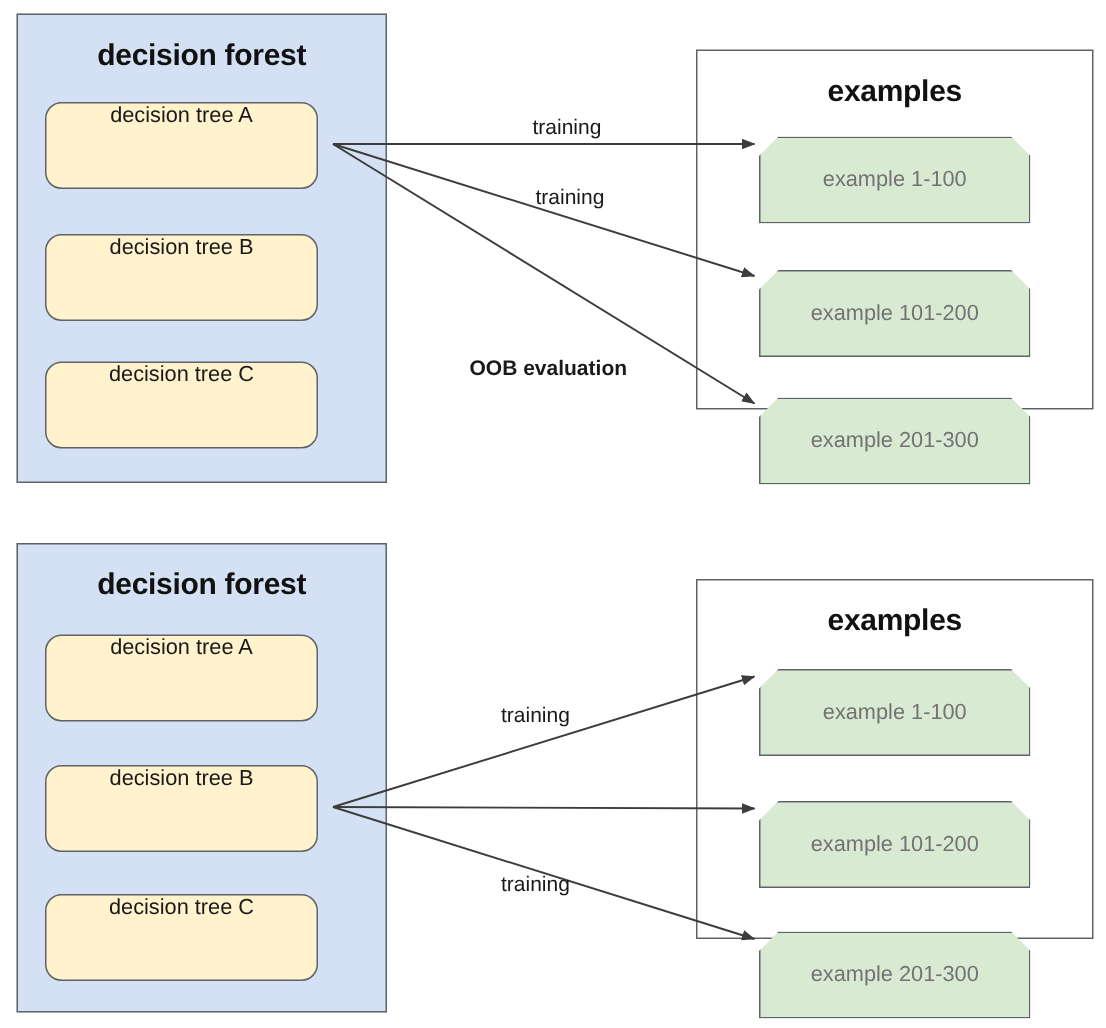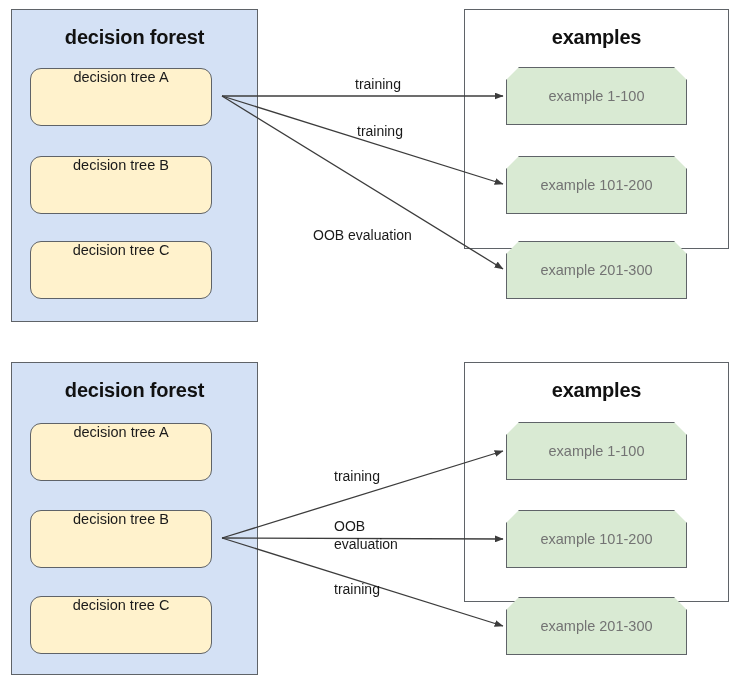--- a/index.html
+++ b/index.html
@@ -30,20 +30,21 @@
     background: #d4e1f5;
     border: 1.4px solid #5f6368;
     width: 247px;
     height: 313px;
   }
   .examples-panel {
     background: #ffffff;
     border: 1.4px solid #5f6368;
     width: 265px;
     height: 240px;
+    margin-top: 24px;
   }
   .panel-title {
     position: absolute;
     left: 0;
     right: 0;
     top: 16px;
     text-align: center;
     font-size: 20px;
     font-weight: bold;
     letter-spacing: -0.2px;
@@ -197,28 +198,24 @@
     <line x1="222" y1="538" x2="503" y2="539" stroke="#3c3c3c" stroke-width="1.3" marker-end="url(#arrowhead)"></line>
     <line x1="222" y1="538" x2="503" y2="626" stroke="#3c3c3c" stroke-width="1.3" marker-end="url(#arrowhead)"></line>
   </svg>
 
   <div class="edge-label" style="left:355px; top:77px;">
     <span>training</span>
   </div>
   <div class="edge-label" style="left:357px; top:124px;">
     <span>training</span>
   </div>
-  <div class="edge-label" style="left:313px; top:228px;">
+  <div class="edge-label" style="left:313px; top:238px;font-weight:bold;">
     <span>OOB evaluation</span>
   </div>
 
   <div class="edge-label" style="left:334px; top:469px;">
     <span>training</span>
   </div>
-  <div class="edge-label" style="left:334px; top:519px; text-align:left;">
-    <div>OOB</div>
-    <div style="margin-top:3px;">evaluation</div>
-  </div>
   <div class="edge-label" style="left:334px; top:582px;">
     <span>training</span>
   </div>
 
 </div>
 
 </body></html>

